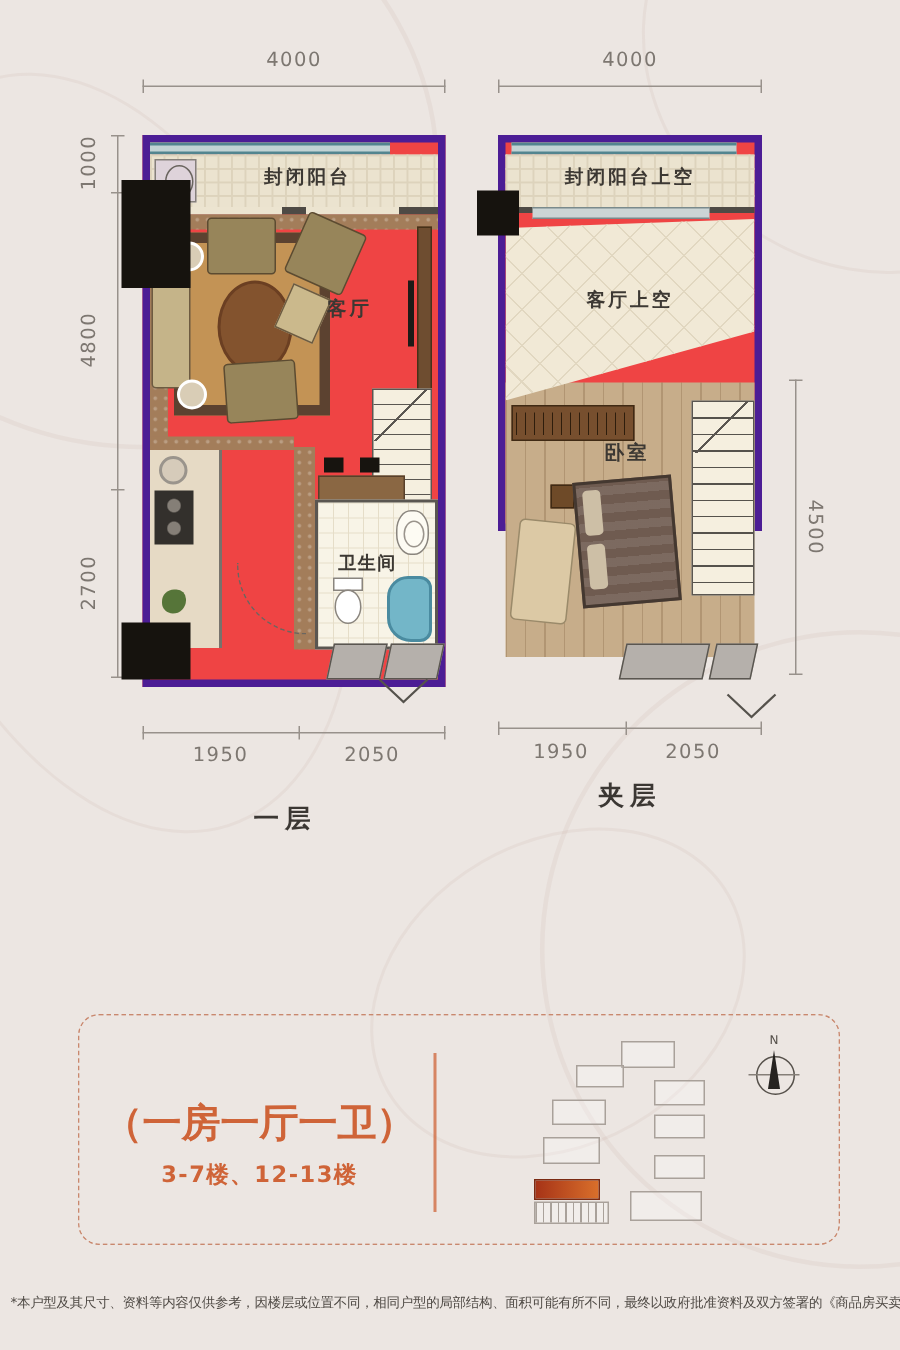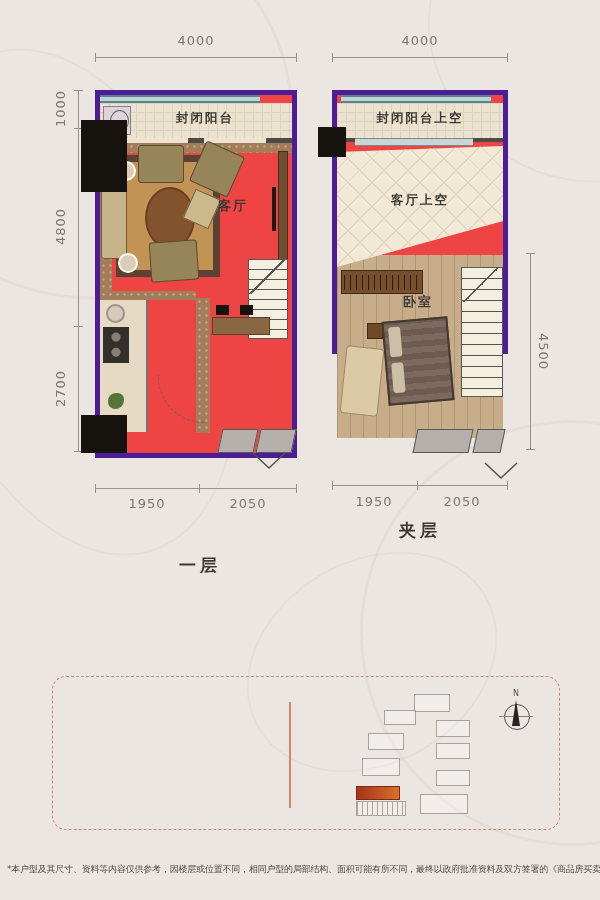--- a/index.html
+++ b/index.html
@@ -63,21 +63,21 @@
   <div class="dimnum vnum" style="left:30px;top:101px;">1000</div>
   <div class="dimnum vnum" style="left:30px;top:219px;">4800</div>
   <div class="dimnum vnum" style="left:30px;top:381px;">2700</div>
 
   <div class="dimh" style="left:95px;top:488px;width:202px;"></div>
   <div class="tickv" style="left:95px;top:484px;"></div>
   <div class="tickv" style="left:199px;top:484px;"></div>
   <div class="tickv" style="left:296px;top:484px;"></div>
   <div class="dimnum" style="left:117px;top:496px;">1950</div>
   <div class="dimnum" style="left:218px;top:496px;">2050</div>
-  <div class="floorlabel" style="left:150px;top:534px;margin-top:20px;">一层</div>
+  <div class="floorlabel" style="left:140px;top:534px;">一层</div>
 
   <div class="planbox" style="left:95px;top:90px;width:202px;height:368px;">
 
     <div class="win" style="left:0;top:0;width:160px;height:8px;"></div>
     <div class="abs tile" style="left:0;top:8px;width:192px;height:35px;"></div>
     <div class="abs" style="left:3px;top:11px;width:28px;height:29px;background:#ded3da;border:1px solid #85807a;box-sizing:border-box;">
       <div class="abs" style="left:6px;top:3px;width:17px;height:20px;border:1px solid #6a655f;border-radius:50%;"></div>
     </div>
     <div class="roomlabel" style="left:40px;top:15px;width:130px;">封闭阳台</div>
 
@@ -113,20 +113,29 @@
     <div class="abs" style="left:140px;top:210px;width:13px;height:10px;background:#17140f;"></div>
     <div class="abs" style="left:112px;top:222px;width:58px;height:18px;background:#8a6743;border:1px solid #58402a;box-sizing:border-box;"></div>
 
     <div class="abs" style="left:0;top:205px;width:48px;height:132px;background:#e6dac5;border-right:2px solid #77726c;box-sizing:border-box;"></div>
     <div class="abs" style="left:6px;top:209px;width:15px;height:15px;background:#d6cbba;border:2px solid #9a948c;border-radius:50%;"></div>
     <div class="abs" style="left:3px;top:232px;width:26px;height:36px;background:#33302c;background-image:radial-gradient(circle at 50% 28%,#857f77 4px,transparent 5px),radial-gradient(circle at 50% 70%,#857f77 4px,transparent 5px);"></div>
     <div class="abs" style="left:8px;top:298px;width:16px;height:16px;background:#567539;border-radius:50% 40% 55% 45%;"></div>
 
     <div class="abs" style="left:58px;top:280px;width:46px;height:48px;border-left:1.5px dashed #6b6660;border-bottom:1.5px dashed #6b6660;border-radius:0 0 0 96px;box-sizing:border-box;"></div>
 
+    <div class="abs bathtile" style="left:110px;top:238px;width:82px;height:100px;">
+      <div class="roomlabel" style="left:2px;top:32px;width:62px;font-size:12px;letter-spacing:1px;">卫生间</div>
+      <div class="abs" style="right:4px;top:5px;width:22px;height:30px;background:#fdfbf3;border:1px solid #8a857e;border-radius:45%;box-sizing:border-box;">
+        <div class="abs" style="left:4px;top:6px;width:12px;height:16px;border:1px solid #9a948c;border-radius:50%;"></div>
+      </div>
+      <div class="abs" style="left:10px;top:50px;width:18px;height:7px;background:#fff;border:1px solid #8a857e;"></div>
+      <div class="abs" style="left:11px;top:58px;width:16px;height:21px;background:#fff;border:1px solid #8a857e;border-radius:50%;"></div>
+      <div class="abs" style="right:2px;bottom:3px;width:30px;height:44px;background:#73b6c8;border:2px solid #4a8ba0;border-radius:14px 8px 8px 16px;box-sizing:border-box;"></div>
+    </div>
 
     <div class="black" style="left:-19px;top:25px;width:46px;height:72px;"></div>
     <div class="black" style="left:-19px;top:320px;width:46px;height:38px;"></div>
 
     <div class="greywin" style="left:120px;top:334px;width:34px;height:22px;"></div>
     <div class="greywin" style="left:158px;top:334px;width:34px;height:22px;"></div>
   </div>
 
   <svg class="abs" style="left:252px;top:452px;" width="34" height="18">
       <polyline points="1,1 17,16 33,1" fill="none" stroke="#55524c" stroke-width="1.5"></polyline>
@@ -182,20 +191,22 @@
 
     <div class="greywin" style="left:78px;top:334px;width:54px;height:22px;"></div>
     <div class="greywin" style="left:138px;top:334px;width:26px;height:22px;"></div>
   </div>
   <svg class="abs" style="left:484px;top:462px;" width="34" height="18">
       <polyline points="1,1 17,16 33,1" fill="none" stroke="#55524c" stroke-width="1.5"></polyline>
     </svg>
 
   <div class="dashpanel" style="left:52px;top:676px;width:506px;height:152px;"></div>
 
+  <div class="title-serif" style="left:62px;top:731px;width:222px;font-size:26px;">（一房一厅一卫）</div>
+  <div class="info-sans" style="left:62px;top:774px;width:222px;font-size:15px;font-weight:bold;">3-7楼、12-13楼</div>
   <div class="abs" style="left:289px;top:702px;width:2px;height:106px;background:#cf6438;opacity:.75;"></div>
 
   <div class="abs" style="left:305px;top:682px;width:245px;height:140px;">
     <div class="bld" style="left:109px;top:12px;width:34px;height:16px;"></div>
     <div class="bld" style="left:79px;top:28px;width:30px;height:13px;"></div>
     <div class="bld" style="left:131px;top:38px;width:32px;height:15px;"></div>
     <div class="bld" style="left:63px;top:51px;width:34px;height:15px;"></div>
     <div class="bld" style="left:131px;top:61px;width:32px;height:14px;"></div>
     <div class="bld" style="left:57px;top:76px;width:36px;height:16px;"></div>
     <div class="bld" style="left:131px;top:88px;width:32px;height:14px;"></div>

